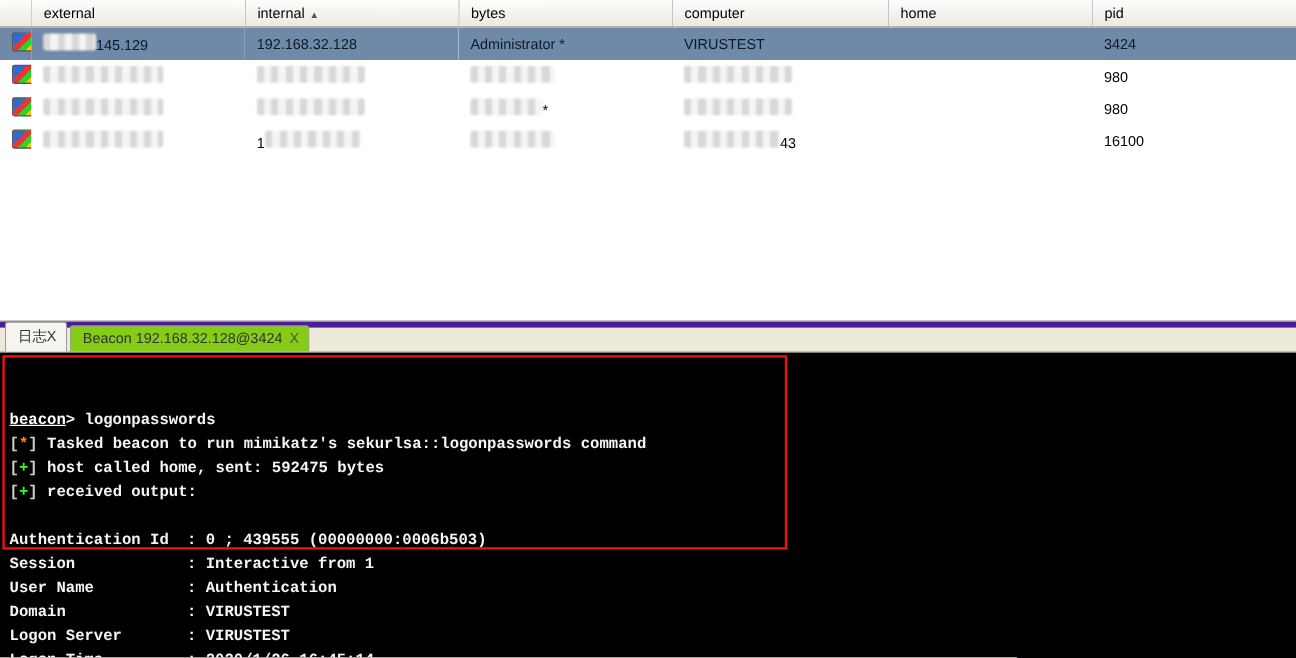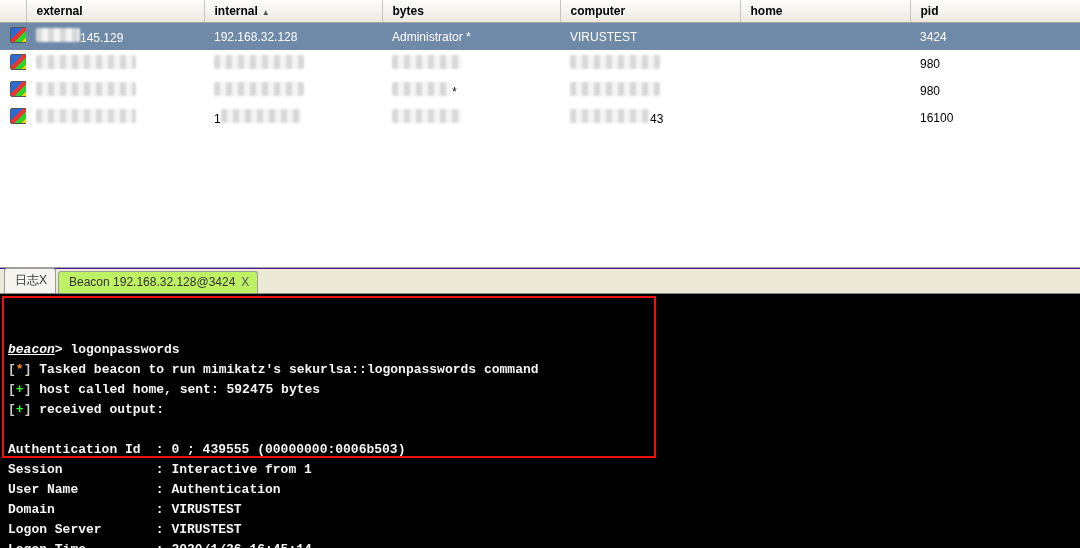--- a/index.html
+++ b/index.html
@@ -8,69 +8,69 @@
   
   .top-pane { height: 268px; background: #fff; border-bottom: 1px solid #a0a0a0; overflow: hidden; }
 
   .table { width: 100%; border-collapse: collapse; table-layout: fixed; }
   .table th, .table td { text-align: left; padding: 4px 6px 4px 10px; white-space: nowrap; overflow: hidden; }
   .table thead th {
     background: linear-gradient(#fdfdfd,#ece9e0);
     border-right: 1px solid #c5c5c5;
     border-bottom: 1px solid #a5a5a5;
     height: 22px;
-    font-weight: bold;
+    font-weight: normal;
     color: #000;
     position: relative;
   }
   .sort-asc::after { content: "▲"; font-size: 8px; color: #555; margin-left: 4px; }
   .table tbody tr { height: 22px; }
-  .table tbody tr.selected td { background: #6f8aa8; color: #ffffff; }
+  .table tbody tr.selected td { background: #6f8aa8; color: #0f172a; }
   .icon-cell { width: 26px; padding: 0 2px; }
   .beacon-ic {
     width: 20px; height: 16px; display: inline-block;
     background: linear-gradient(135deg,#2a6bd4 0 35%,#e33 35% 55%,#2ad42a 55% 75%,#fc0 75% 100%);
     border: 1px solid #555; border-radius: 2px;
   }
   .blur {
     display:inline-block; height:14px; border-radius:2px;
     background: repeating-linear-gradient(90deg,#d8d8d8 0 6px,#f4f4f4 6px 12px);
     filter: blur(1px);
   }
 
   
-  .tab-bar { height: 26px; background: #ece9d8; border-top: 1px solid #4c1d95; border-bottom: 1px solid #888; display:flex; align-items:flex-end; padding-left:4px; }
+  .tab-bar { height: 26px; background: #ece9d8; border-top: 5px solid #4c1d95; border-bottom: 1px solid #888; display:flex; align-items:flex-end; padding-left:4px; }
   .tab {
     display:flex; align-items:center; gap:6px;
     padding: 3px 8px 4px 10px;
     background:#f5f4ef;
     border:1px solid #9c9c9c; border-bottom:none;
     border-radius:3px 3px 0 0;
     margin-right:2px;
     font-size:12px;
     color:#333;
     cursor:default;
   }
   .tab .close { font-family: Arial; color:#555; }
-  .tab.active { background:#bef264; }
+  .tab.active { background:#84cc16; }
 
   
   .console {
     height: calc(548px - 268px - 26px);
     background:#000;
     color:#eee;
     font-family: "Courier New", monospace;
     font-size: 13px;
     font-weight: bold;
     padding: 6px 8px;
     line-height: 20px;
     position: relative;
     white-space: pre;
   }
-  .console .prompt      { color:#fff; text-decoration: underline; font-style: italic; }
+  .console .prompt      { color:#fff; text-decoration: underline; }
   .console .bracket     { color:#ccc; }
   .console .star        { color:#ff8c1a; }
   .console .plus        { color:#2cff2c; }
   .console .text        { color:#f5f5f5; }
   .console .label       { display:inline-block; width:140px; }
   .red-box {
     position:absolute;
     left:2px; top:2px;
     width:654px; height:162px;
     border:2px solid #e11;

